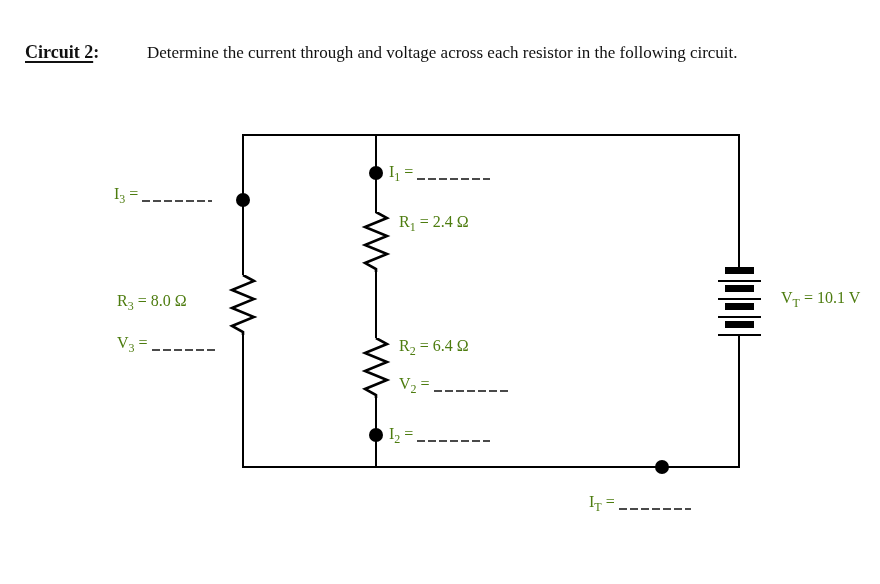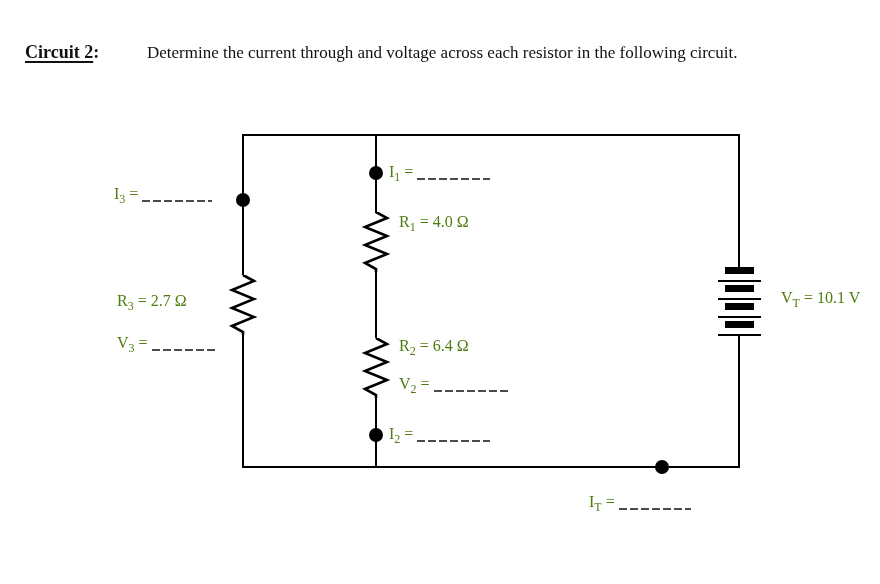--- a/index.html
+++ b/index.html
@@ -82,25 +82,25 @@
     <div class="plate" style="left:725px;top:321px;width:29px;height:7px"></div>
     <div class="plate" style="left:718px;top:334px;width:43px;height:2px"></div>
   </div>
 
   <div class="dot" style="left:236px;top:193px"></div>
   <div class="dot" style="left:369px;top:166px"></div>
   <div class="dot" style="left:369px;top:428px"></div>
   <div class="dot" style="left:655px;top:460px"></div>
 
   <div class="lbl" style="left:114px;top:184px"><span><span>I</span><sub>3</sub></span> <span>=</span><span class="blank" style="width:70px"></span></div>
-  <div class="lbl" style="left:117px;top:291px"><span><span>R</span><sub>3</sub></span> <span>= 2.7 Ω</span></div>
+  <div class="lbl" style="left:117px;top:291px"><span><span>R</span><sub>3</sub></span> <span>= 8.0 Ω</span></div>
   <div class="lbl" style="left:117px;top:333px"><span><span>V</span><sub>3</sub></span> <span>=</span><span class="blank" style="width:66px"></span></div>
 
   <div class="lbl" style="left:389px;top:162px"><span><span>I</span><sub>1</sub></span> <span>=</span><span class="blank" style="width:73px"></span></div>
-  <div class="lbl" style="left:399px;top:212px"><span><span>R</span><sub>1</sub></span> <span>= 4.0 Ω</span></div>
+  <div class="lbl" style="left:399px;top:212px"><span><span>R</span><sub>1</sub></span> <span>= 2.4 Ω</span></div>
   <div class="lbl" style="left:399px;top:336px"><span><span>R</span><sub>2</sub></span> <span>= 6.4 Ω</span></div>
   <div class="lbl" style="left:399px;top:374px"><span><span>V</span><sub>2</sub></span> <span>=</span><span class="blank" style="width:75px"></span></div>
   <div class="lbl" style="left:389px;top:424px"><span><span>I</span><sub>2</sub></span> <span>=</span><span class="blank" style="width:73px"></span></div>
 
   <div class="lbl" style="left:781px;top:288px"><span><span>V</span><sub>T</sub></span> <span>= 10.1 V</span></div>
 
   <div class="lbl" style="left:589px;top:492px"><span><span>I</span><sub>T</sub></span> <span>=</span><span class="blank" style="width:72px"></span></div>
 
 </div>
 

